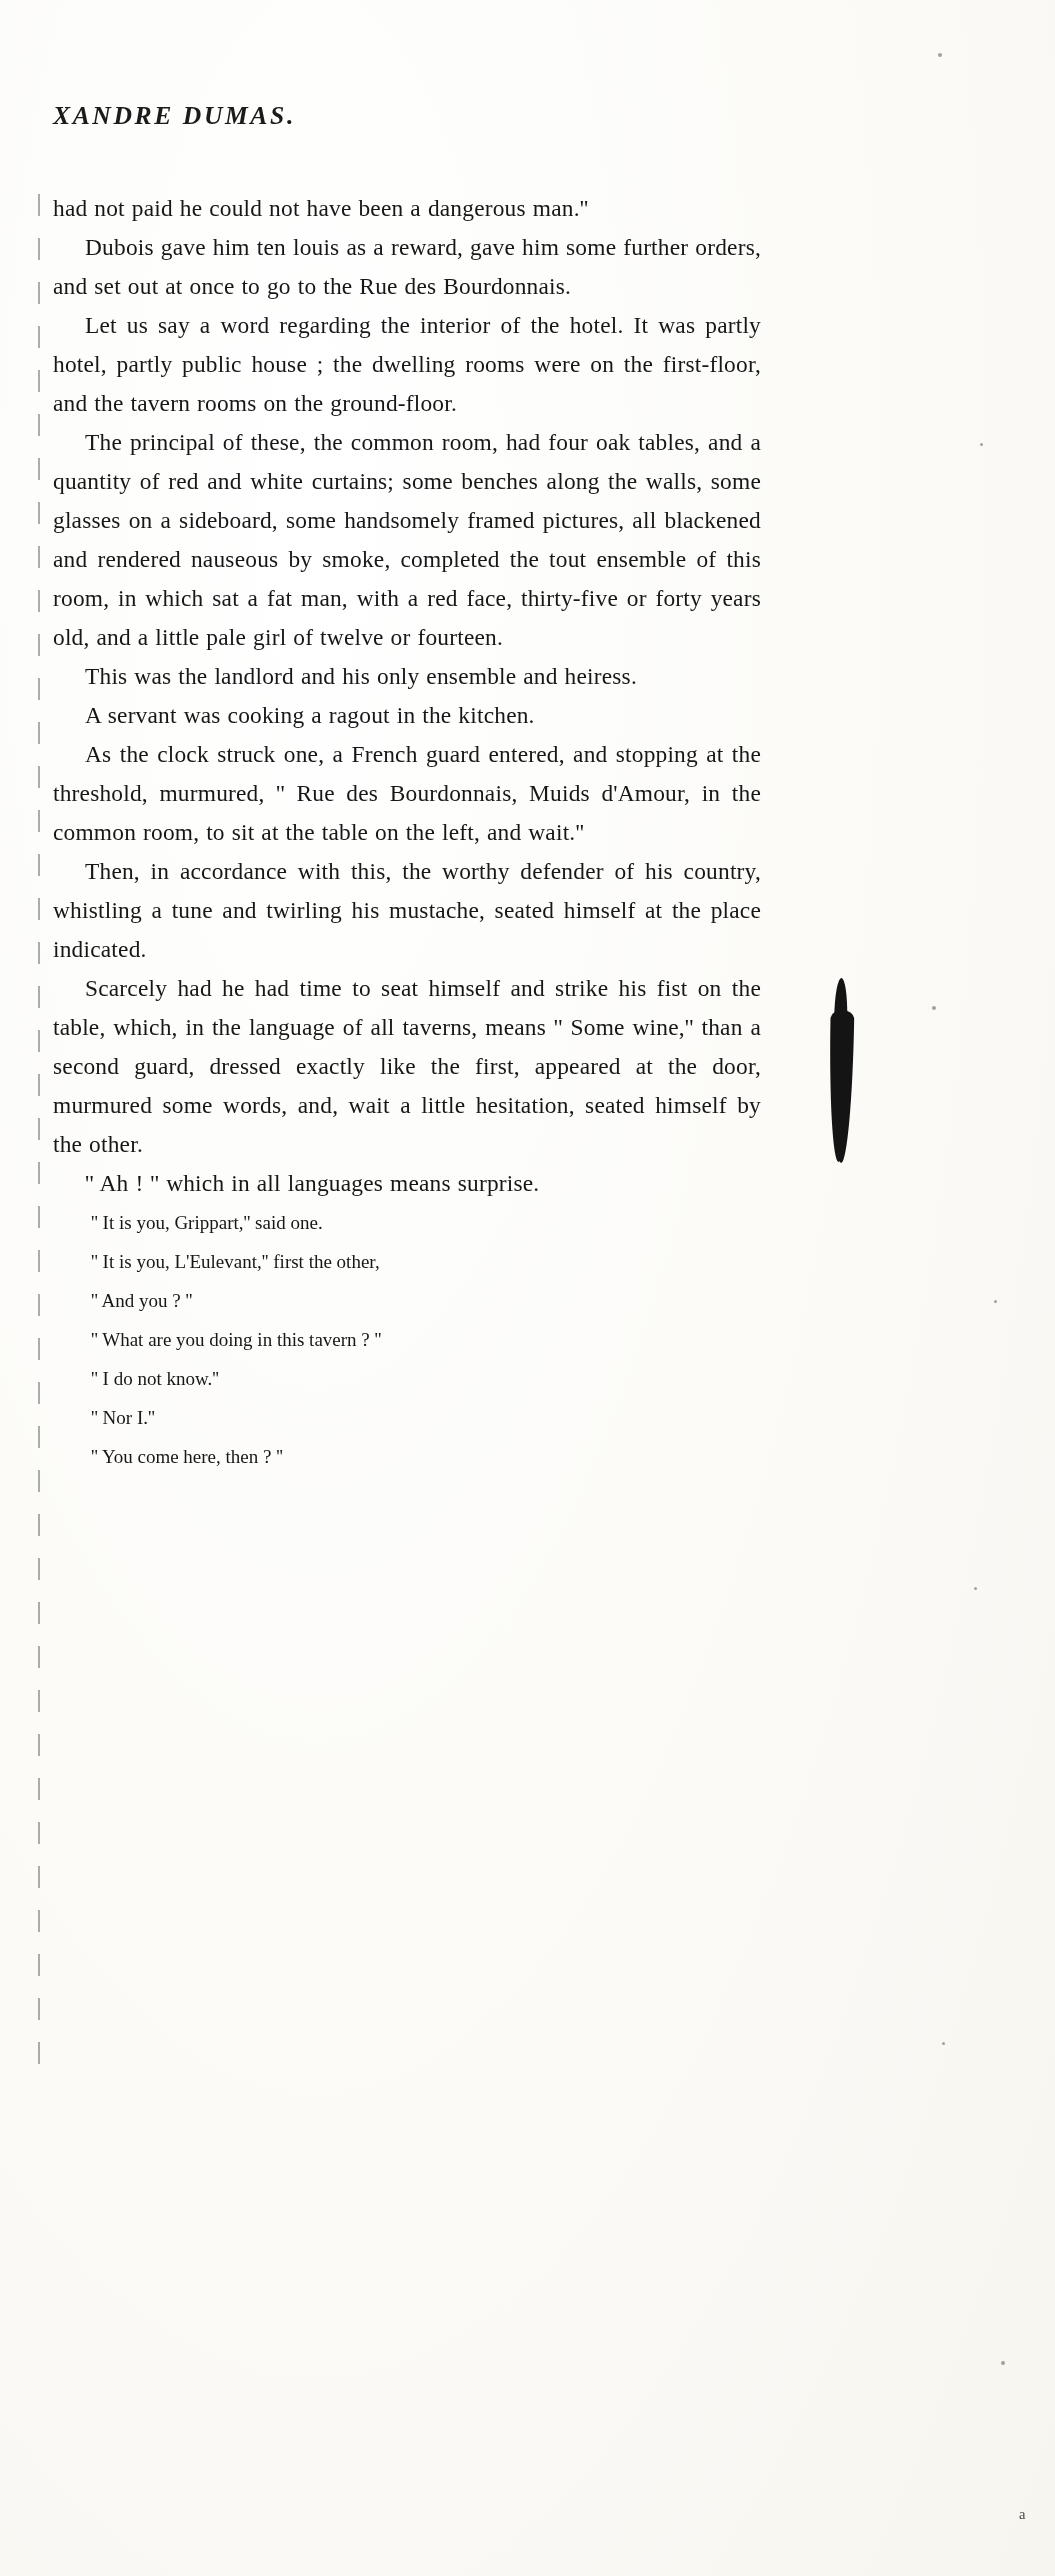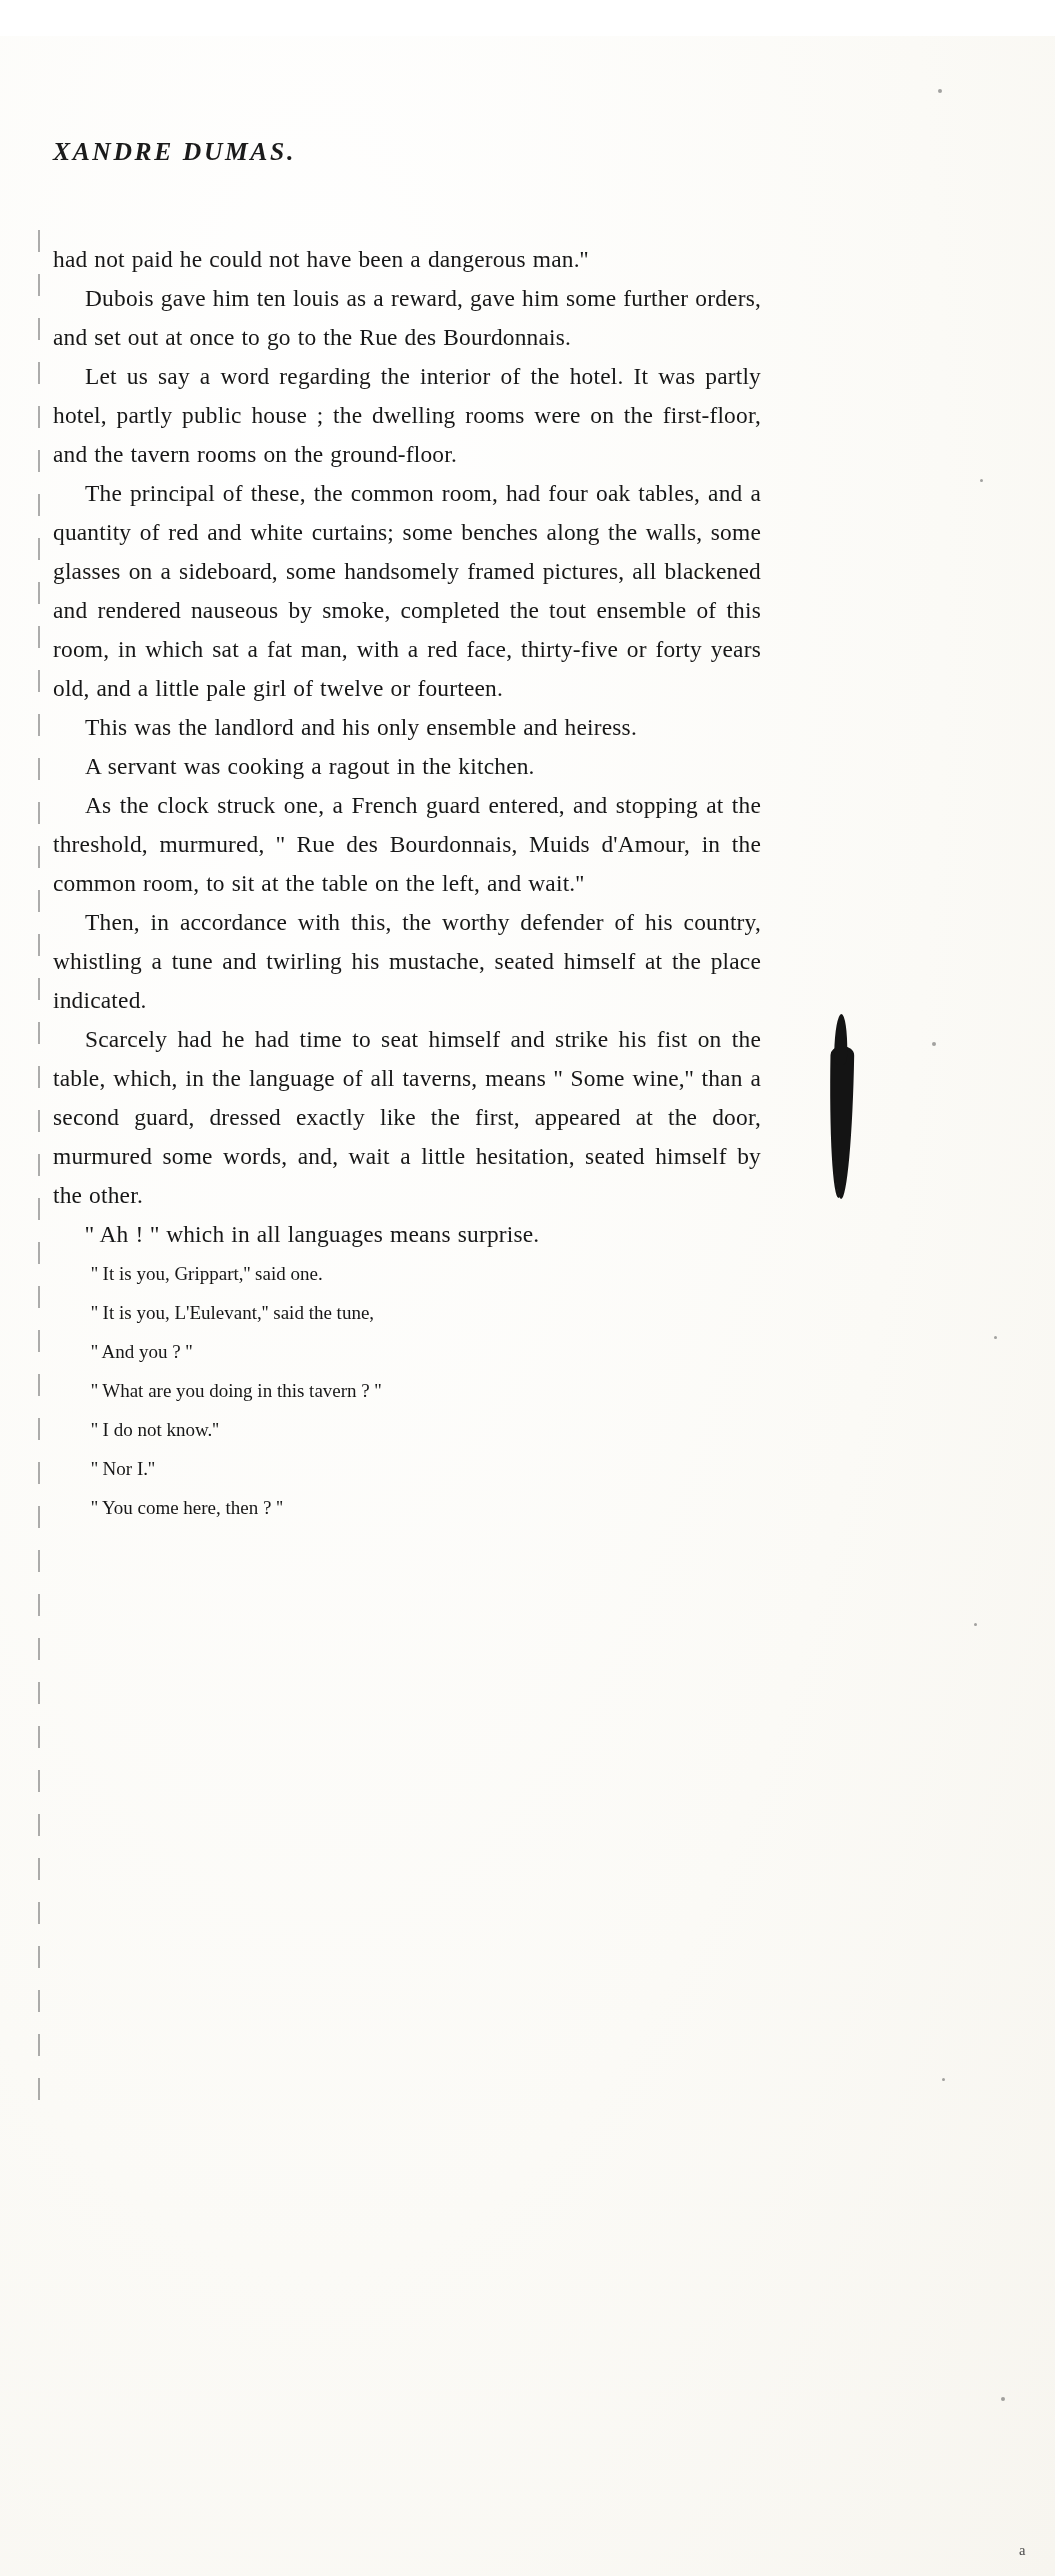--- a/index.html
+++ b/index.html
@@ -12,21 +12,20 @@
     height: 2576px;
     position: relative;
     font-family: "Liberation Serif", serif;
     color: #1a1a1a;
     overflow: hidden;
   }
   .page {
     position: absolute;
     inset: 0;
     background: #fde047;
-    margin-top: 36px;
   }
   
   .paper-tint {
     position: absolute;
     inset: 0;
     background:
       radial-gradient(ellipse at 30% 20%, #ffffff 0%, #fbfaf6 60%, #f7f5ef 100%);
   }
   .running-head {
     position: absolute;
@@ -35,21 +34,21 @@
     font-family: "Liberation Serif", serif;
     font-style: italic;
     font-weight: bold;
     font-size: 25.6px;
     letter-spacing: 2.6px;
     color: #1b1b1b;
   }
   .column {
     position: absolute;
     left: 53px;
-    top: 204px;
+    top: 189px;
     width: 708px;
   }
   .col-rule {
     position: absolute;
     left: 38px;
     top: 194px;
     width: 1.7px;
     height: 1884px;
     background: repeating-linear-gradient(
       to bottom,
@@ -131,21 +130,21 @@
     <p class="body-par">Let us say a word regarding the interior of the hotel.  It was partly hotel, partly public house ; the dwelling rooms were on the first-floor, and the tavern rooms on the ground-floor.</p>
     <p class="body-par">The principal of these, the common room, had four oak tables, and a quantity of red and white curtains; some benches along the walls, some glasses on a sideboard, some handsomely framed pictures, all blackened and rendered nauseous by smoke, completed the tout ensemble of this room, in which sat a fat man, with a red face, thirty-five or forty years old, and a little pale girl of twelve or fourteen.</p>
     <p class="body-par">This was the landlord and his only ensemble and heiress.</p>
     <p class="body-par">A servant was cooking a ragout in the kitchen.</p>
     <p class="body-par">As the clock struck one, a French guard entered, and stopping at the threshold, murmured, '' Rue des Bourdonnais, Muids d'Amour, in the common room, to sit at the table on the left, and wait.''</p>
     <p class="body-par">Then, in accordance with this, the worthy defender of his country, whistling a tune and twirling his mustache, seated himself at the place indicated.</p>
     <p class="body-par">Scarcely had he had time to seat himself and strike his fist on the table, which, in the language of all taverns, means '' Some wine,'' than a second guard, dressed exactly like the first, appeared at the door, murmured some words, and, wait a little hesitation, seated himself by the other.</p>
     <p class="body-par">'' Ah ! '' which in all languages means surprise.</p>
 
     <p class="dialogue">'' It is you, Grippart,'' said one.</p>
-    <p class="dialogue">'' It is you, L'Eulevant,'' said the tune,</p>
+    <p class="dialogue">'' It is you, L'Eulevant,'' first the other,</p>
     <p class="dialogue">'' And you ? ''</p>
     <p class="dialogue">'' What are you doing in this tavern ? ''</p>
     <p class="dialogue">'' I do not know.''</p>
     <p class="dialogue">'' Nor I.''</p>
     <p class="dialogue">'' You come here, then ? ''</p>
   </div>
 
   <div class="ink-blot"></div>
 
   <div class="margin-speck" style="left:938px; top:53px;  width:4.3px; height:4.3px;"></div>

